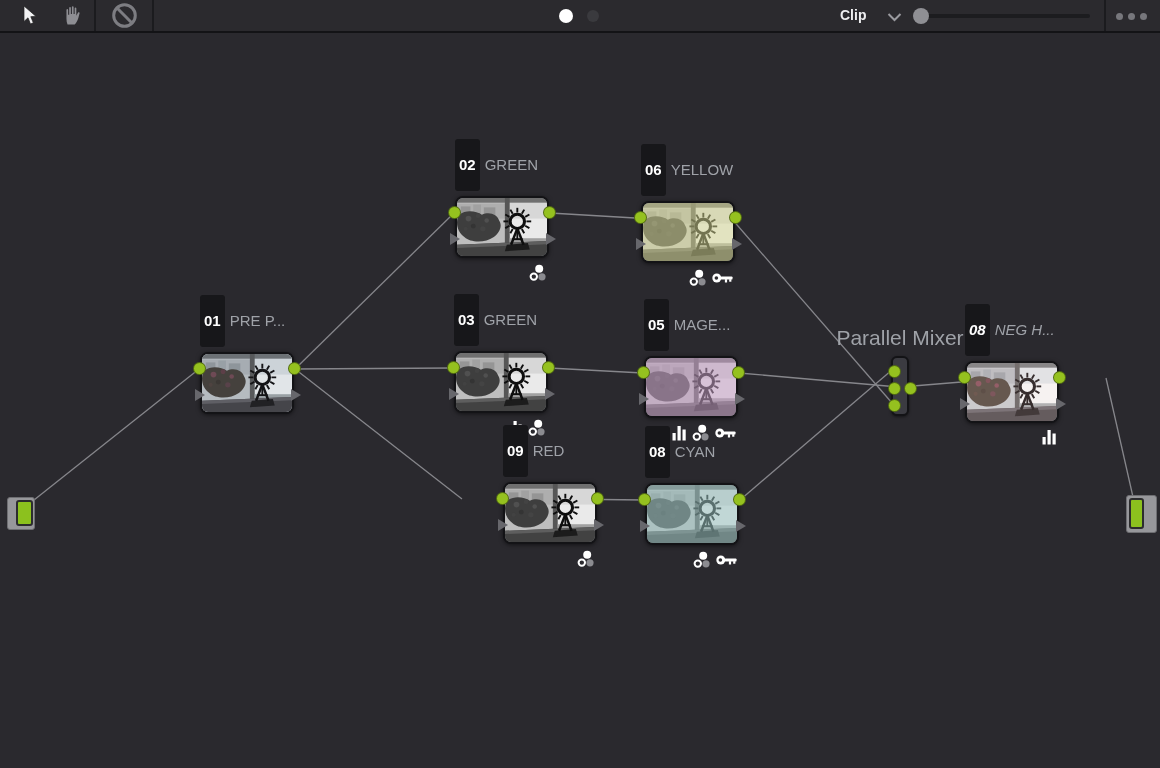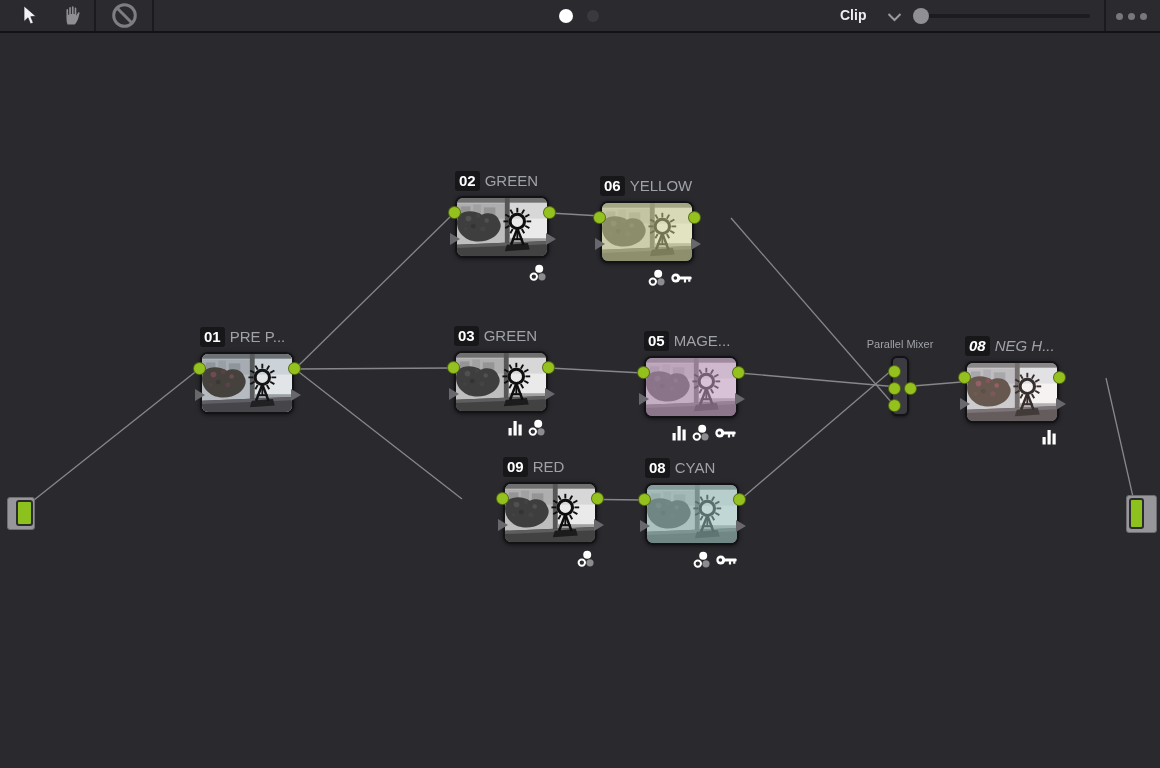--- a/index.html
+++ b/index.html
@@ -34,40 +34,40 @@
   .v-magenta .scene { filter:grayscale(1); }
   .v-magenta .tint  { background:rgba(203,163,204,.52); }
   .v-cyan .scene    { filter:grayscale(1); }
   .v-cyan .tint     { background:rgba(157,201,199,.5); }
   .v-warm .scene    { filter:saturate(1.35) brightness(1.1); }
   .v-warm .tint     { background:rgba(248,185,160,.15); }
 
   .node-label { position:absolute; bottom:calc(100% + 5px); left:0; white-space:nowrap;
                 font-size:15px; line-height:20px; }
   .node-num  { display:inline-block; background:#17171a; color:#ffffff; font-weight:bold;
-               padding:0 4px; border-radius:3px; }
+               padding:16px 4px; border-radius:3px; }
   .node-name { color:#9fa2a8; margin-left:5px; }
 
   .dot { position:absolute; width:13px; height:13px; border-radius:50%;
          background:#95c11f; border:1px solid rgba(30,40,5,.55); }
   .dot.in  { left:-7px; top:10px; }
   .dot.out { right:-7px; top:10px; }
   .tri { position:absolute; width:0; height:0;
          border-top:6px solid transparent; border-bottom:6px solid transparent;
          border-left:10px solid #67676c; }
   .tri.in  { left:-5px; top:37px; }
   .tri.out { right:-7px; top:37px; }
 
   .badges { position:absolute; top:68px; right:2px; display:flex; gap:5px; align-items:center; }
 
   
   .mixer-box { position:absolute; width:18px; height:60px; background:#3b3b41;
                border:2px solid #131316; border-radius:6px; box-shadow:0 1px 3px rgba(0,0,0,.5); }
   .mixer-label { position:absolute; bottom:calc(100% + 8px); left:50%; transform:translateX(-50%);
-                 color:#9fa2a8; font-size:11px; white-space:nowrap; }
+                 color:#9fa2a8; font-size:21px; white-space:nowrap; }
   .mixer-box .dot { position:absolute; }
 
   
   .terminal { position:absolute; background:#97979b; border:1px solid #6e6e72; border-radius:3px; }
   .terminal .bar { position:absolute; background:#8cc11e; border:2px solid #2c2c2e; border-radius:3px; }
 </style>
 </head>
 <body>
 
 <div id="stage">
@@ -236,21 +236,21 @@
         <div class="badges">
           <span style="display: flex;">
             <svg width="18" height="18" viewBox="0 0 18 18">
               <circle cx="10.2" cy="4.8" r="4" fill="#fff"></circle>
               <circle cx="4.8" cy="12.6" r="3.2" fill="none" stroke="#fff" stroke-width="2"></circle>
               <circle cx="13" cy="12.8" r="3.6" fill="#8b8b90"></circle>
             </svg>
           </span>
         </div>
       </div>
-      <div class="node" style="left: 600px; top: 201px;">
+      <div class="node" style="left: 641px; top: 201px;">
         <div class="node-label"><span class="node-num">06</span><span class="node-name">YELLOW</span></div>
         <div class="thumb v-yellow">
           <svg class="scene" viewBox="0 0 94 62" preserveAspectRatio="none">
     <rect width="94" height="62" fill="#b5bbc0"></rect>
     <rect x="55" y="4" width="39" height="42" fill="#e1e5e8"></rect>
     <rect x="55" y="4" width="39" height="18" fill="#ccd3d8"></rect>
     <rect x="0" y="6" width="52" height="16" fill="#a6acb2"></rect>
     <rect x="4" y="9" width="10" height="12" fill="#8e959b"></rect>
     <rect x="17" y="7" width="8" height="14" fill="#98a0a6"></rect>
     <rect x="28" y="10" width="12" height="11" fill="#8e959b"></rect>

